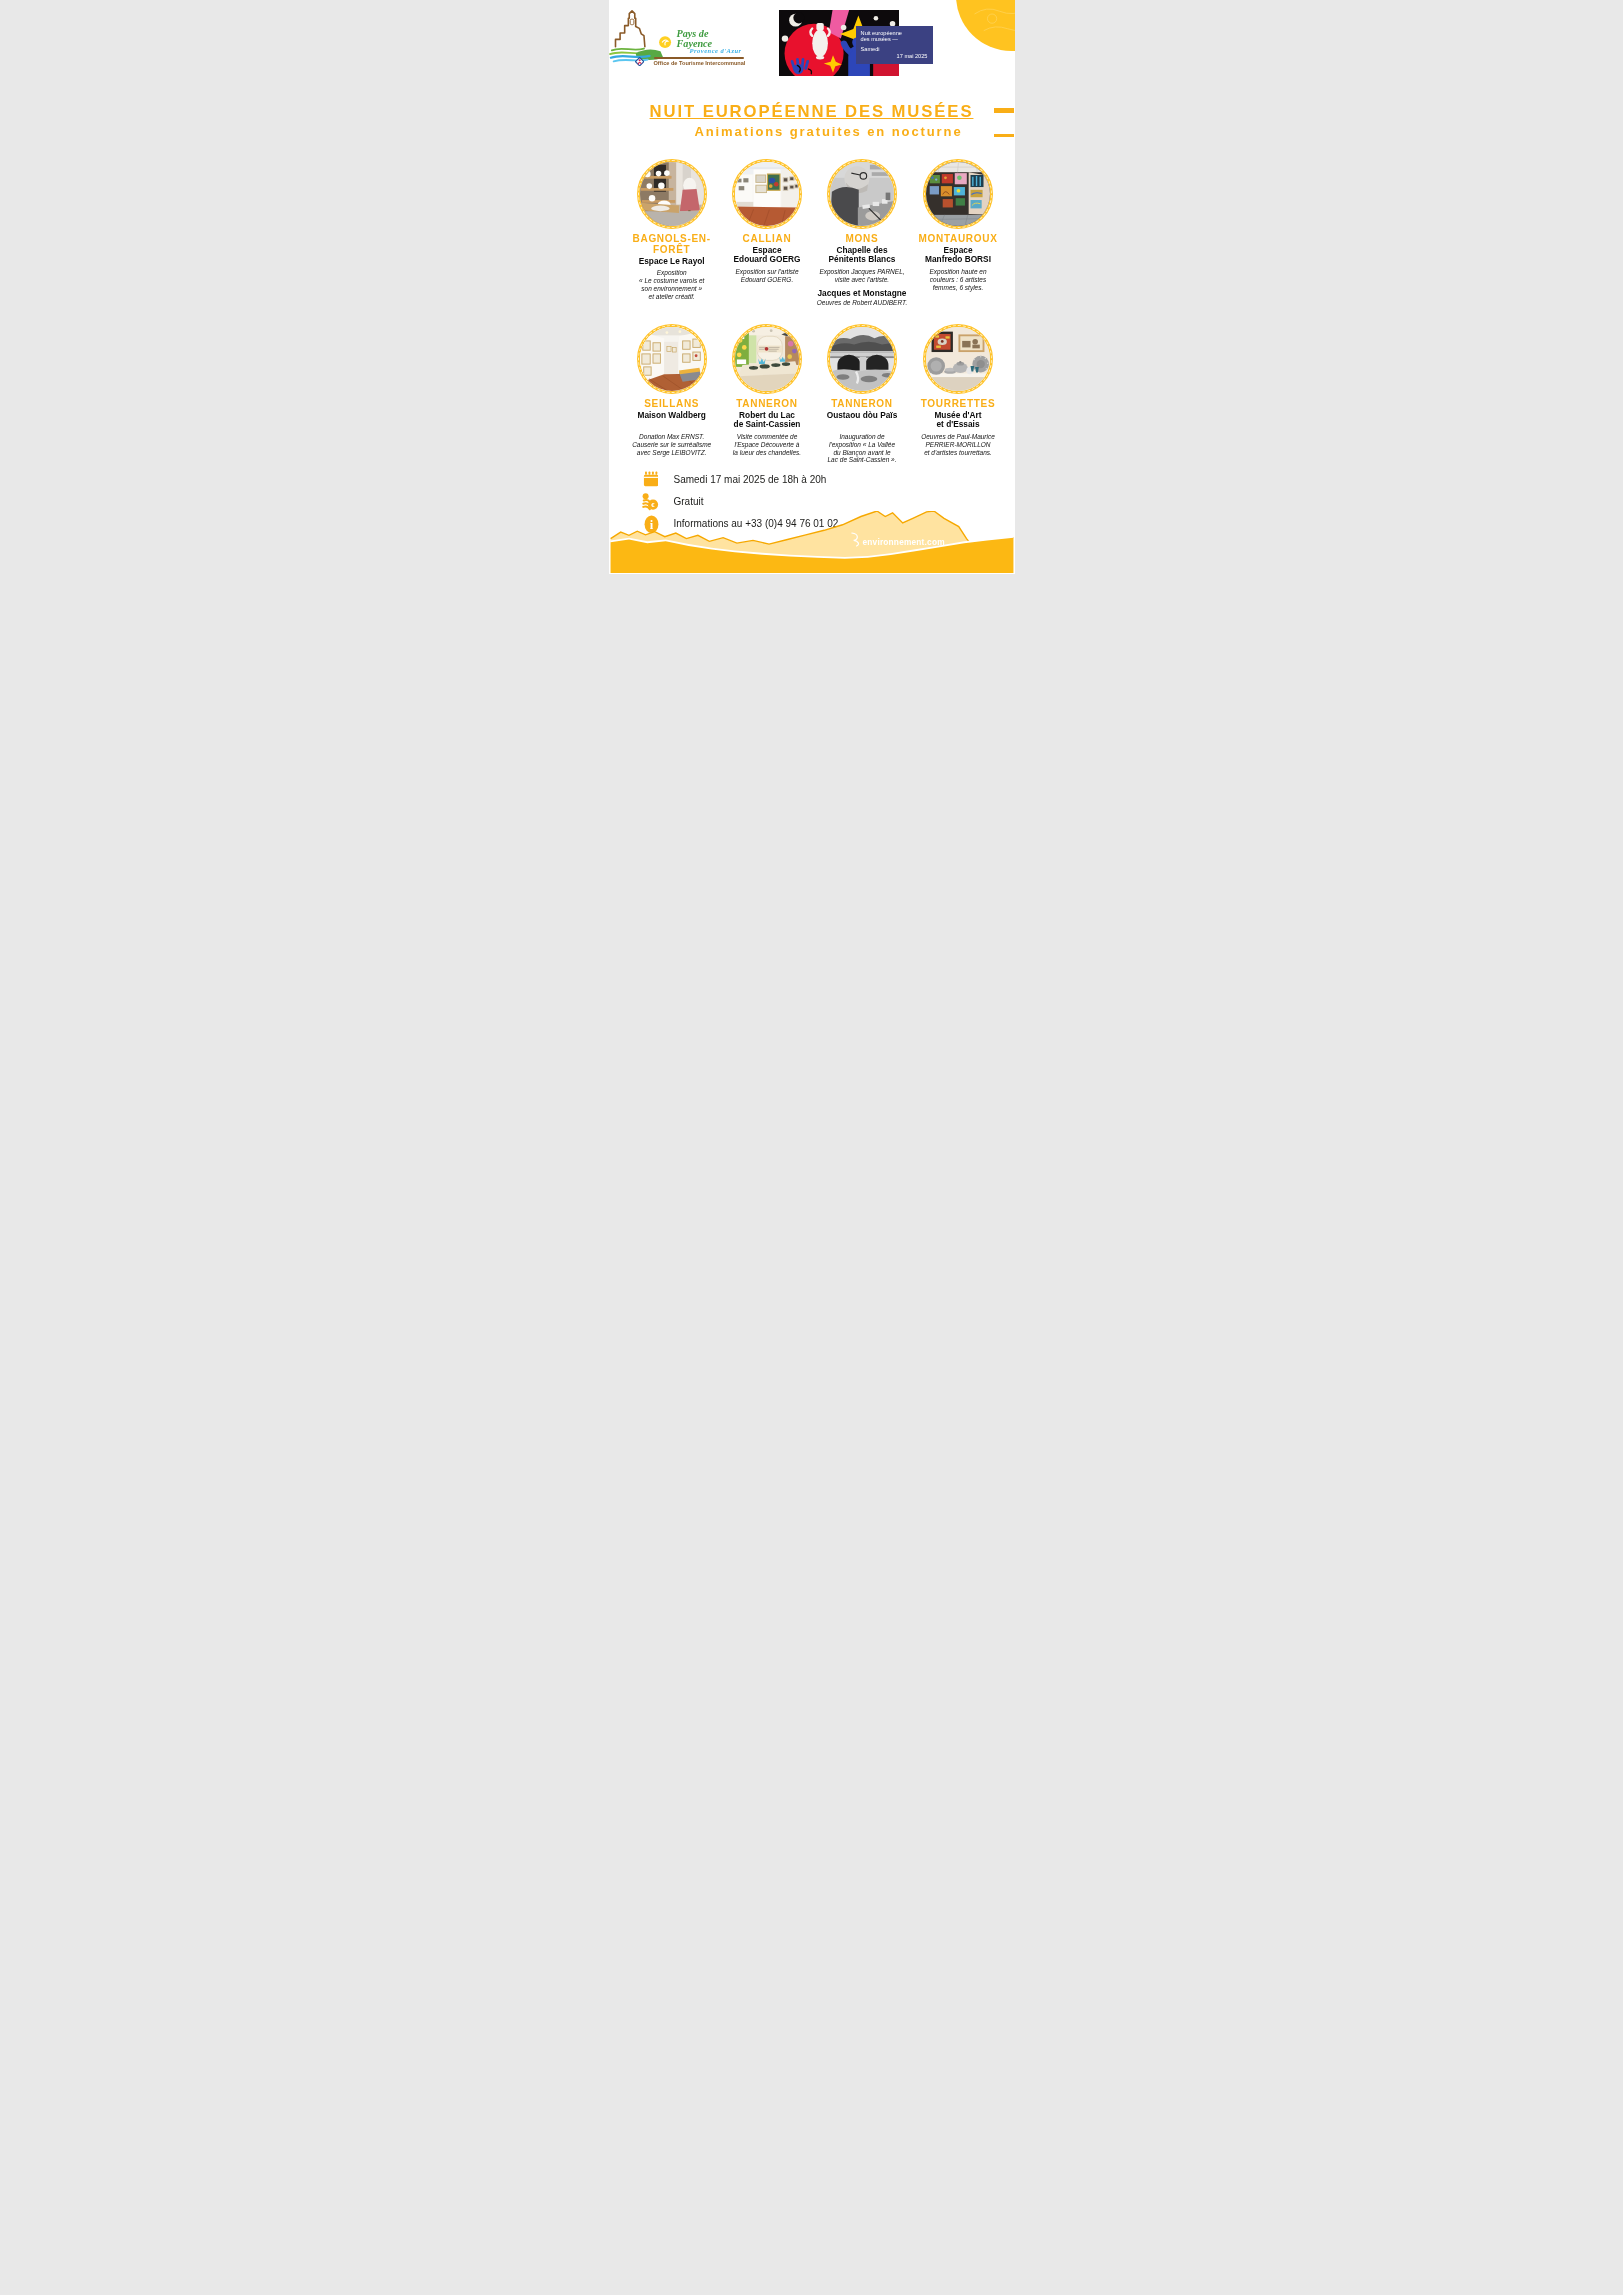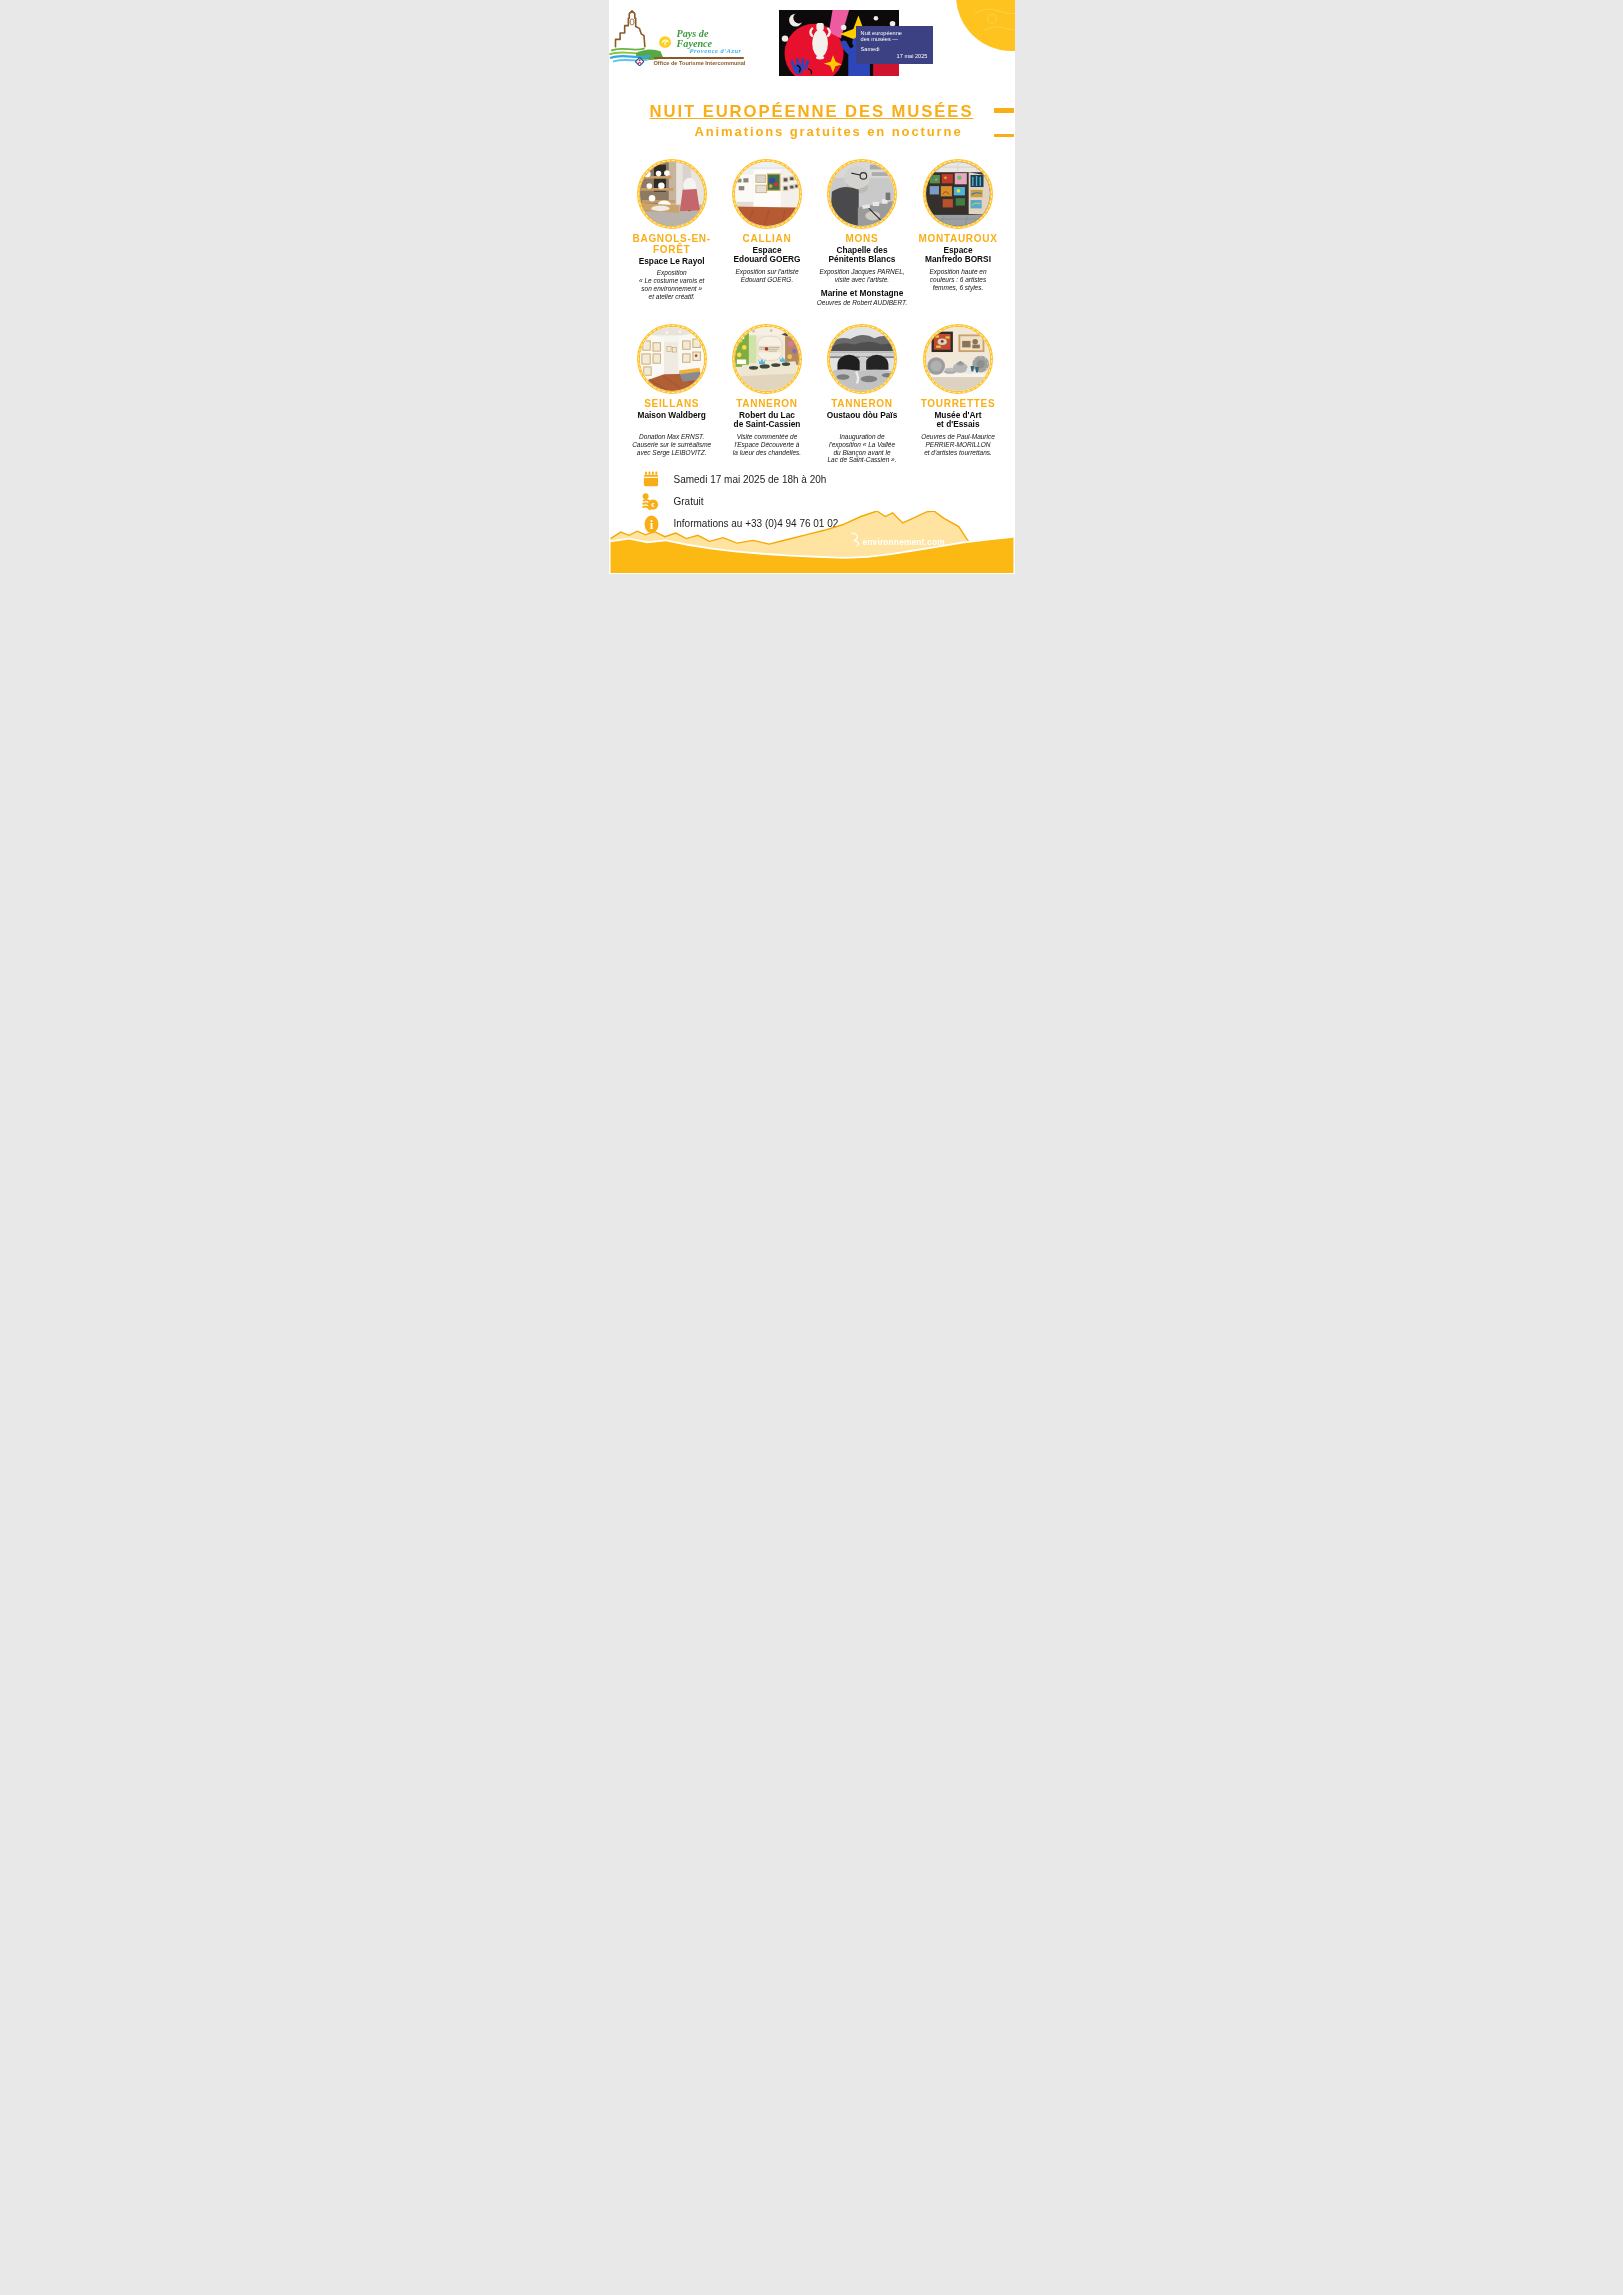--- a/index.html
+++ b/index.html
@@ -240,21 +240,21 @@
         <rect x="120" y="66" width="10" height="16" fill="#777777"></rect>
         <ellipse cx="92" cy="116" rx="16" ry="10" fill="#CFCAC4"></ellipse>
         <line x1="84" y1="100" x2="110" y2="126" stroke="#2B2B2B" stroke-width="2.5"></line>
       </svg>
     </div>
     <div class="city">MONS</div>
     <div class="venue">Chapelle des
 Pénitents Blancs</div>
     <div class="desc">Exposition Jacques PARNEL,
 visite avec l'artiste.</div>
-    <div class="extra-venue">Marine et Monstagne</div>
+    <div class="extra-venue">Jacques et Monstagne</div>
     <div class="extra-desc">Oeuvres de Robert AUDIBERT.</div>
   </article>
 
   <article class="card" style="left:302px;top:159px;">
     <div class="photo">
       <svg width="64" height="64" viewBox="0 0 138 138">
         <rect width="138" height="138" fill="#35302C"></rect>
         <rect x="0" y="0" width="138" height="22" fill="#E9E7E3"></rect>
         <g stroke="#CFCCC6" stroke-width="1.5">
             <line x1="0" y1="11" x2="138" y2="11"></line>

